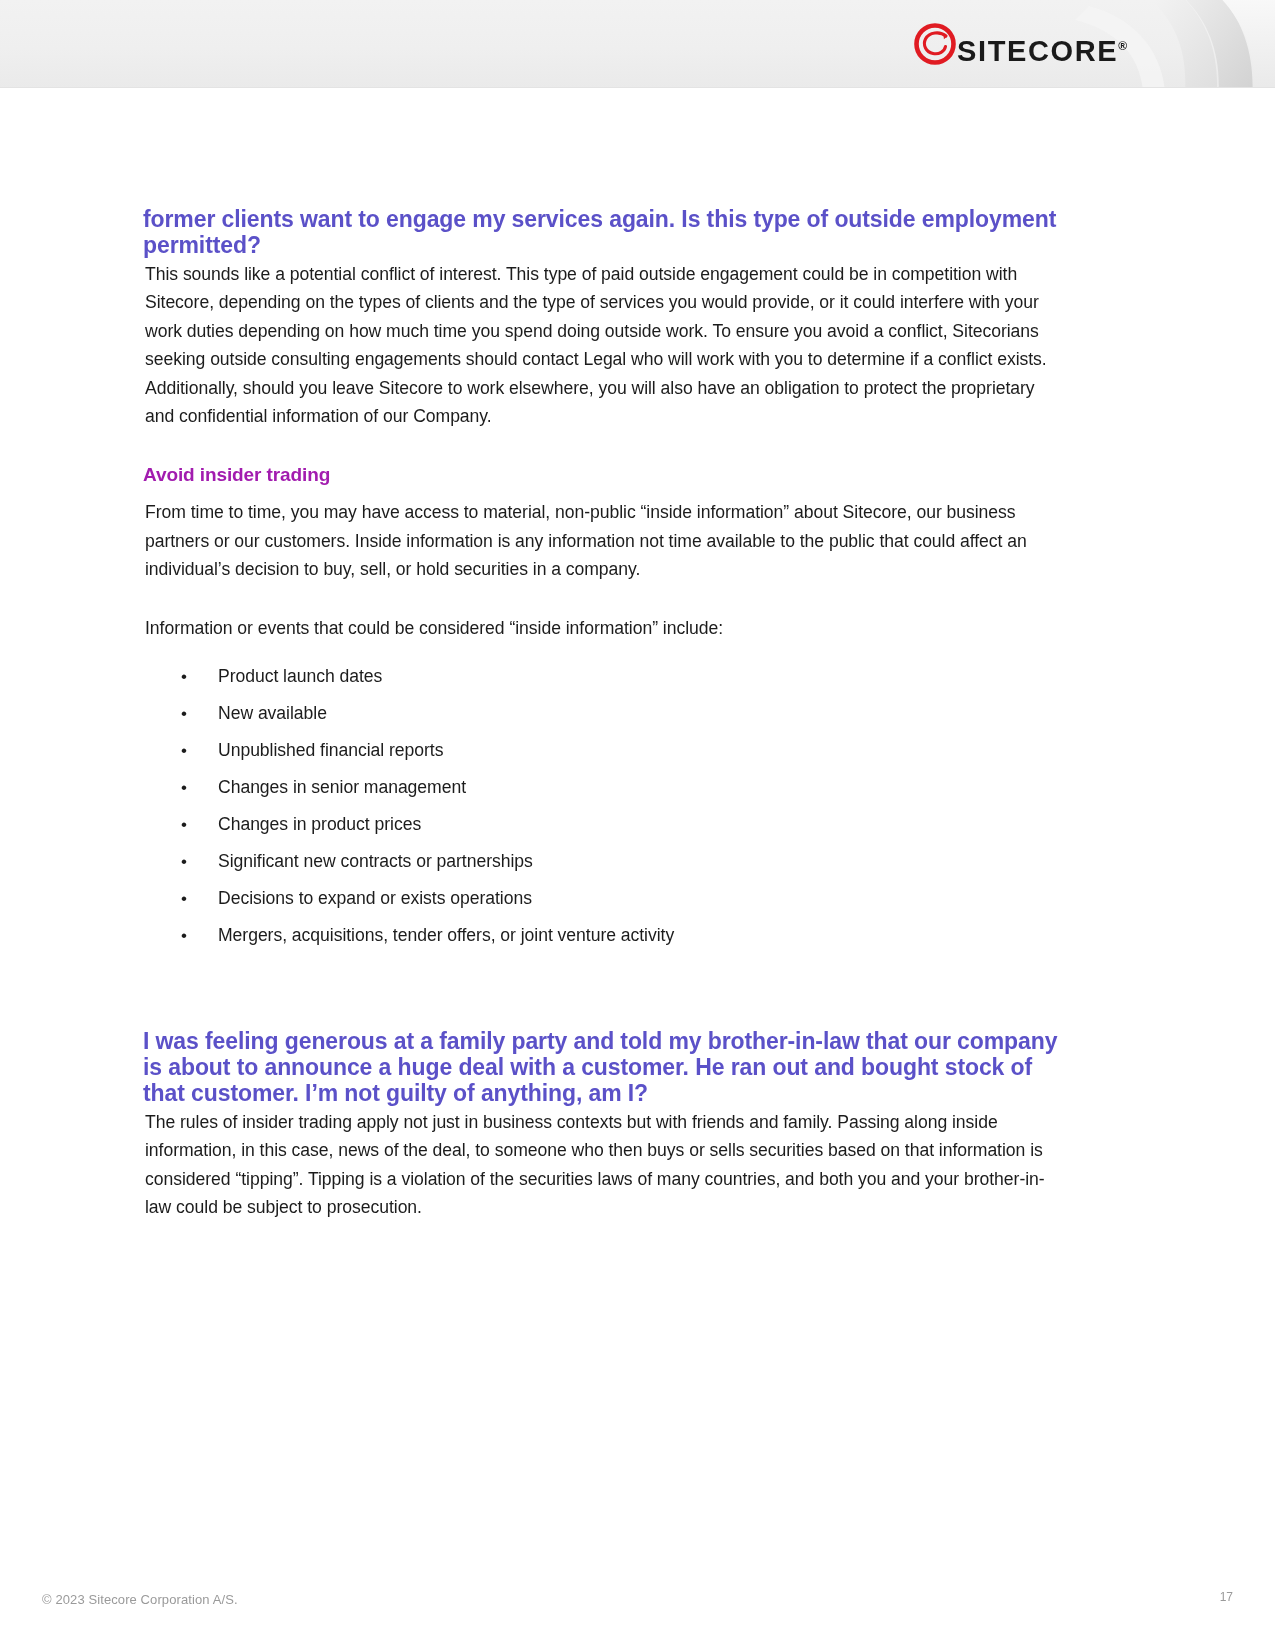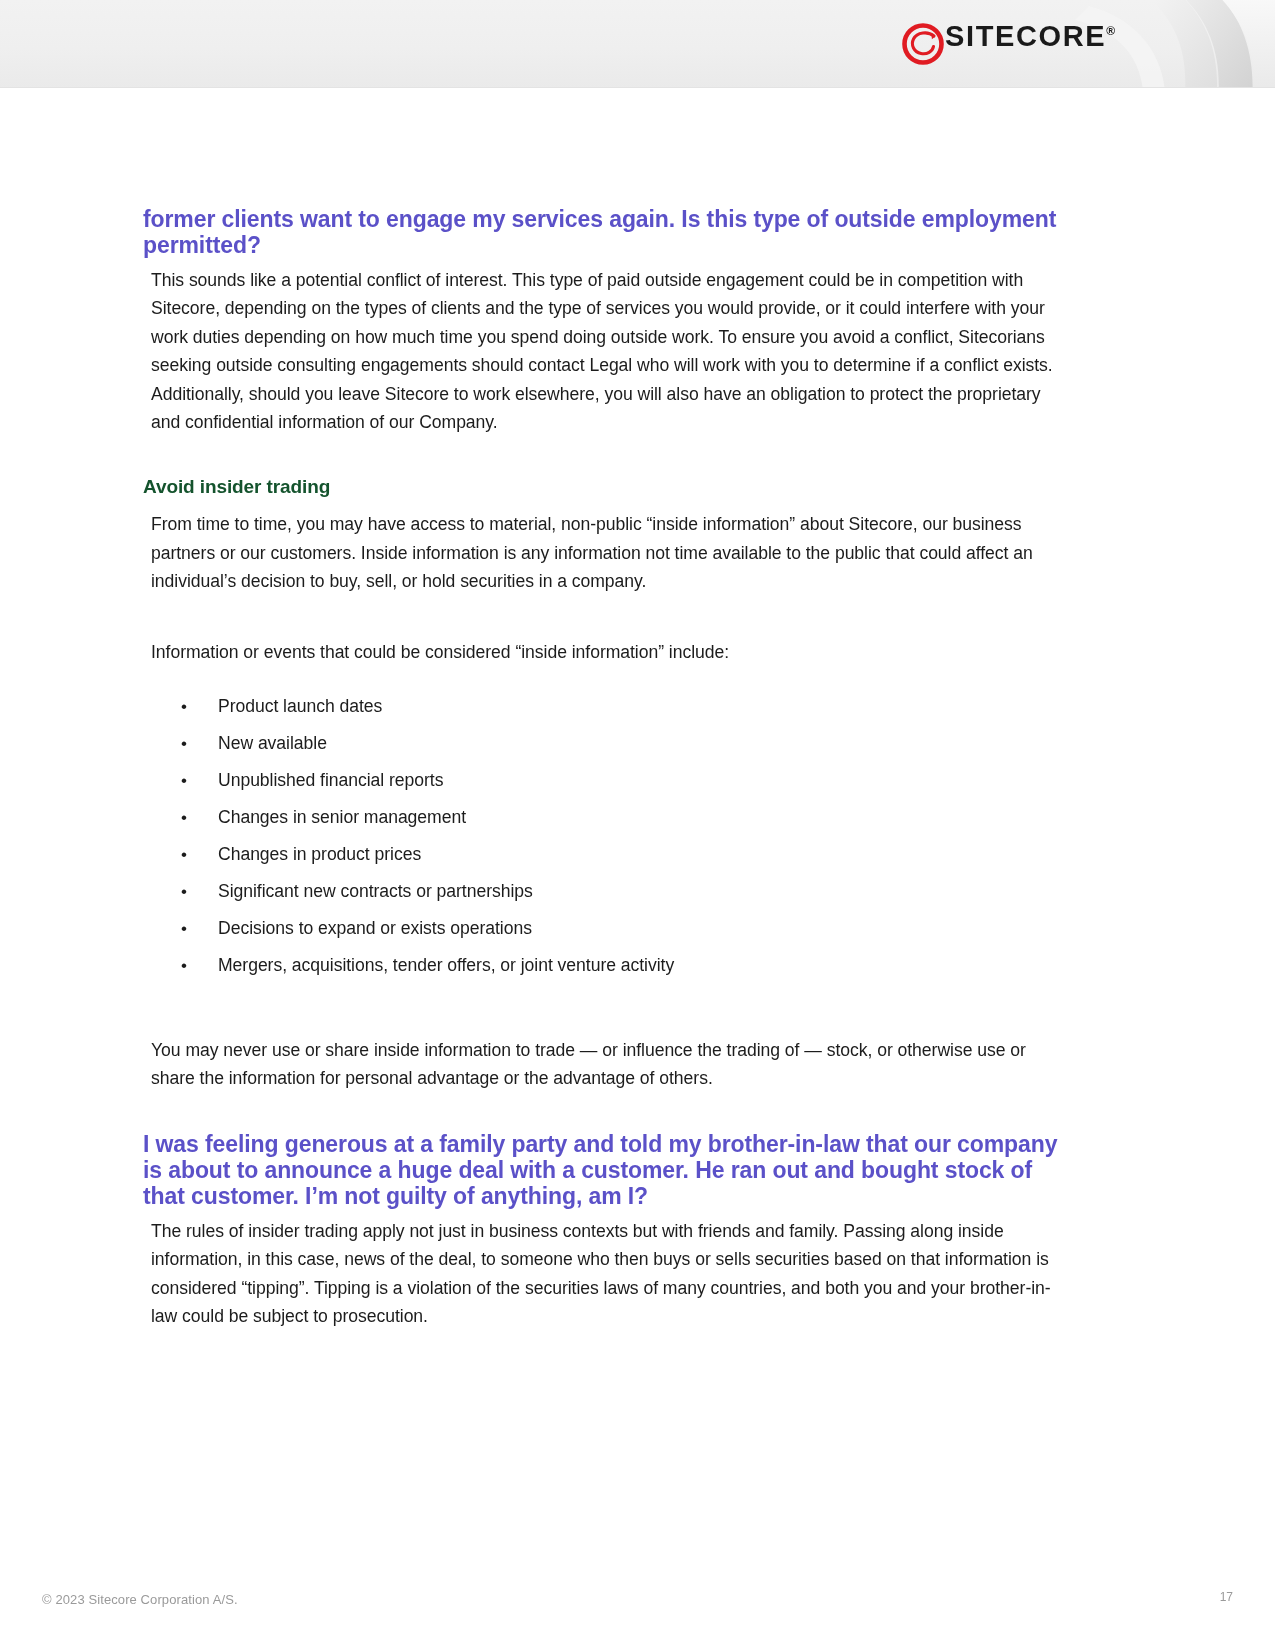--- a/index.html
+++ b/index.html
@@ -37,24 +37,24 @@
     position: absolute;
     right: 0;
     top: -10px;
     width: 210px;
     height: 120px;
     overflow: hidden;
   }
 
   .logo-wrap {
     position: absolute;
-    right: 160px;
+    right: 148px;
     top: 22px;
     display: flex;
-    align-items: flex-start;
+    align-items: flex-end;
   }
   .logo-mark {
     width: 44px;
     height: 44px;
     display: block;
   }
   .logo-word {
     font-family: "Liberation Sans", sans-serif;
     font-weight: bold;
     font-size: 29px;
@@ -92,25 +92,25 @@
     line-height: 26px;
     color: #5b51c8;
     letter-spacing: -0.1px;
   }
   h3.sub-heading {
     margin: 0 0 10px 0;
     font-family: "Liberation Sans", sans-serif;
     font-weight: bold;
     font-size: 19px;
     line-height: 26px;
-    color: #14532d;
+    color: #a21caf;
     letter-spacing: -0.1px;
   }
   p.body {
-    margin: 8px;
+    margin: 2px;
     font-family: "Liberation Sans", sans-serif;
     font-size: 17.6px;
     line-height: 28.4px;
     color: #1c1c1c;
     letter-spacing: -0.05px;
   }
   .gap-lg { height: 30px; }
   .gap-md { height: 26px; }
   .gap-sm { height: 14px; }
   .gap-xl { height: 44px; }
@@ -254,21 +254,20 @@
         <span>Decisions to expand or exists operations</span>
       </li>
       <li>
         <span class="bullet-dot">•</span>
         <span>Mergers, acquisitions, tender offers, or joint venture activity</span>
       </li>
     </ul>
 
     <div class="gap-xl"></div>
 
-    <p class="body">You may never use or share inside information to trade — or influence the trading of — stock, or otherwise use or share the information for personal advantage or the advantage of others.</p>
 
     <div class="gap-lg"></div>
 
     <h2 class="q-heading">I was feeling generous at a family party and told my brother-in-law that our company is about to announce a huge deal with a customer. He ran out and bought stock of that customer. I’m not guilty of anything, am I?</h2>
 
     <p class="body">The rules of insider trading apply not just in business contexts but with friends and family. Passing along inside information, in this case, news of the deal, to someone who then buys or sells securities based on that information is considered “tipping”. Tipping is a violation of the securities laws of many countries, and both you and your brother-in-law could be subject to prosecution.</p>
 
   </div>
 
   <div class="footer">

